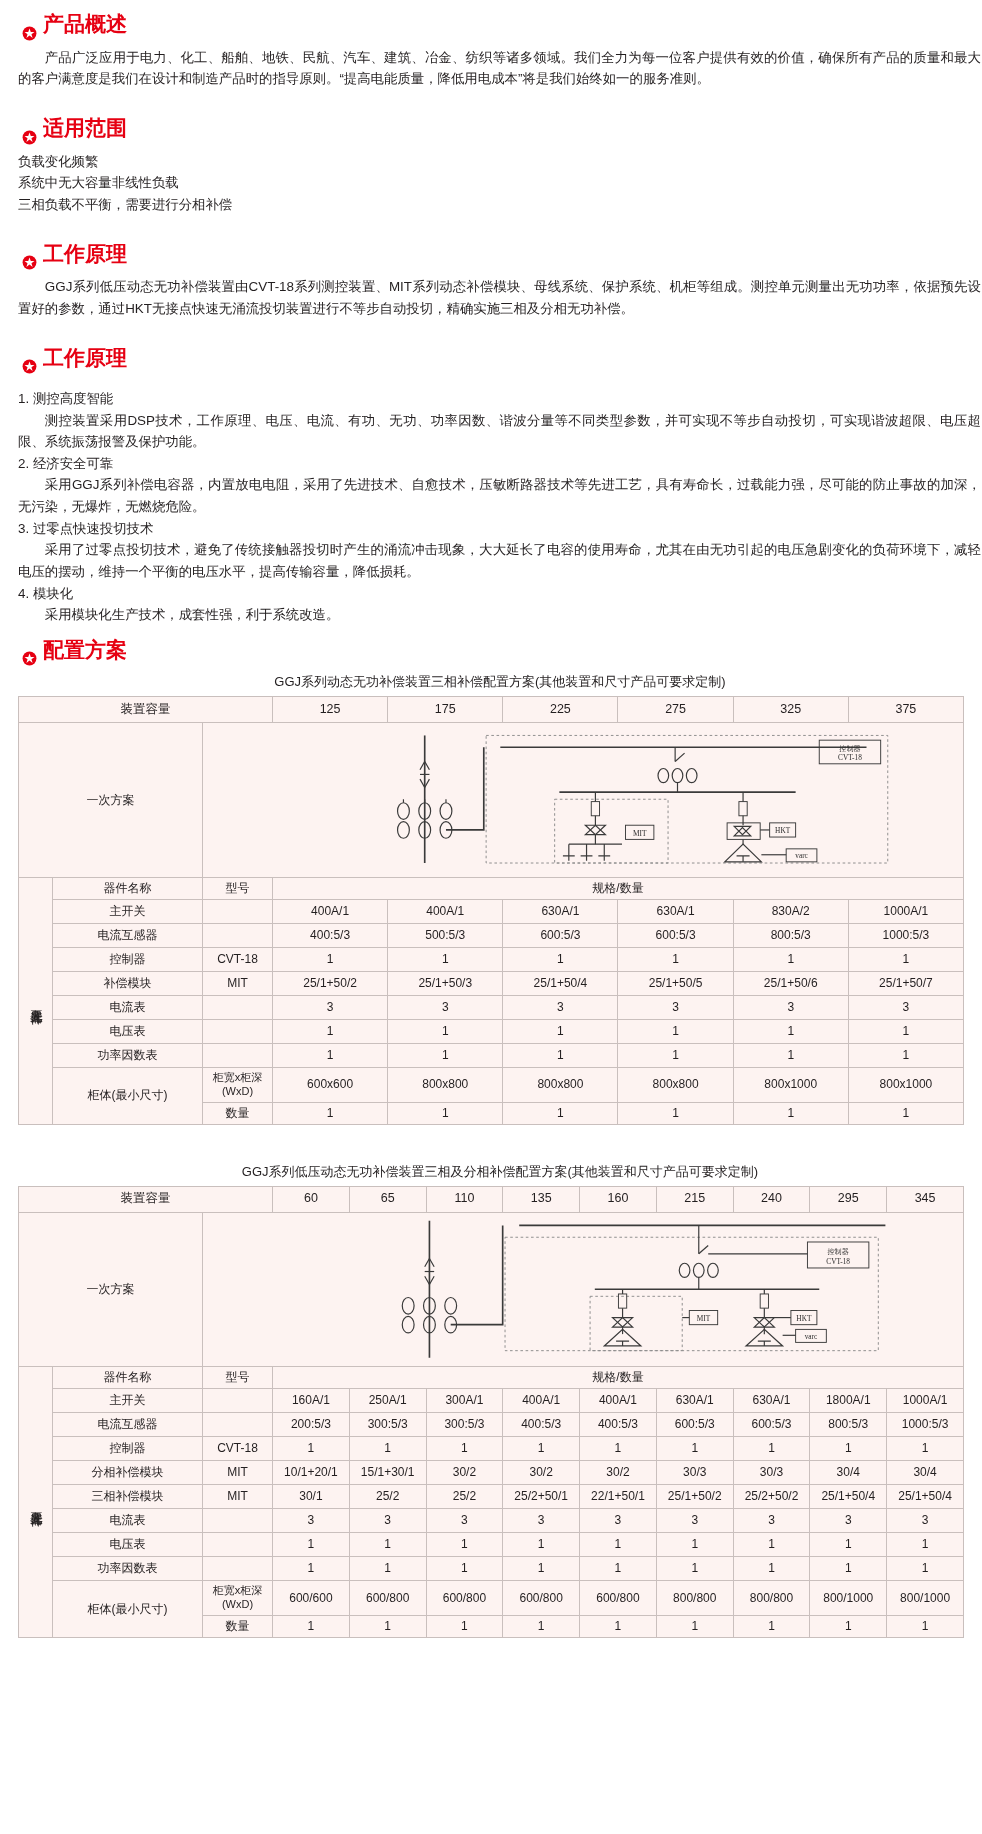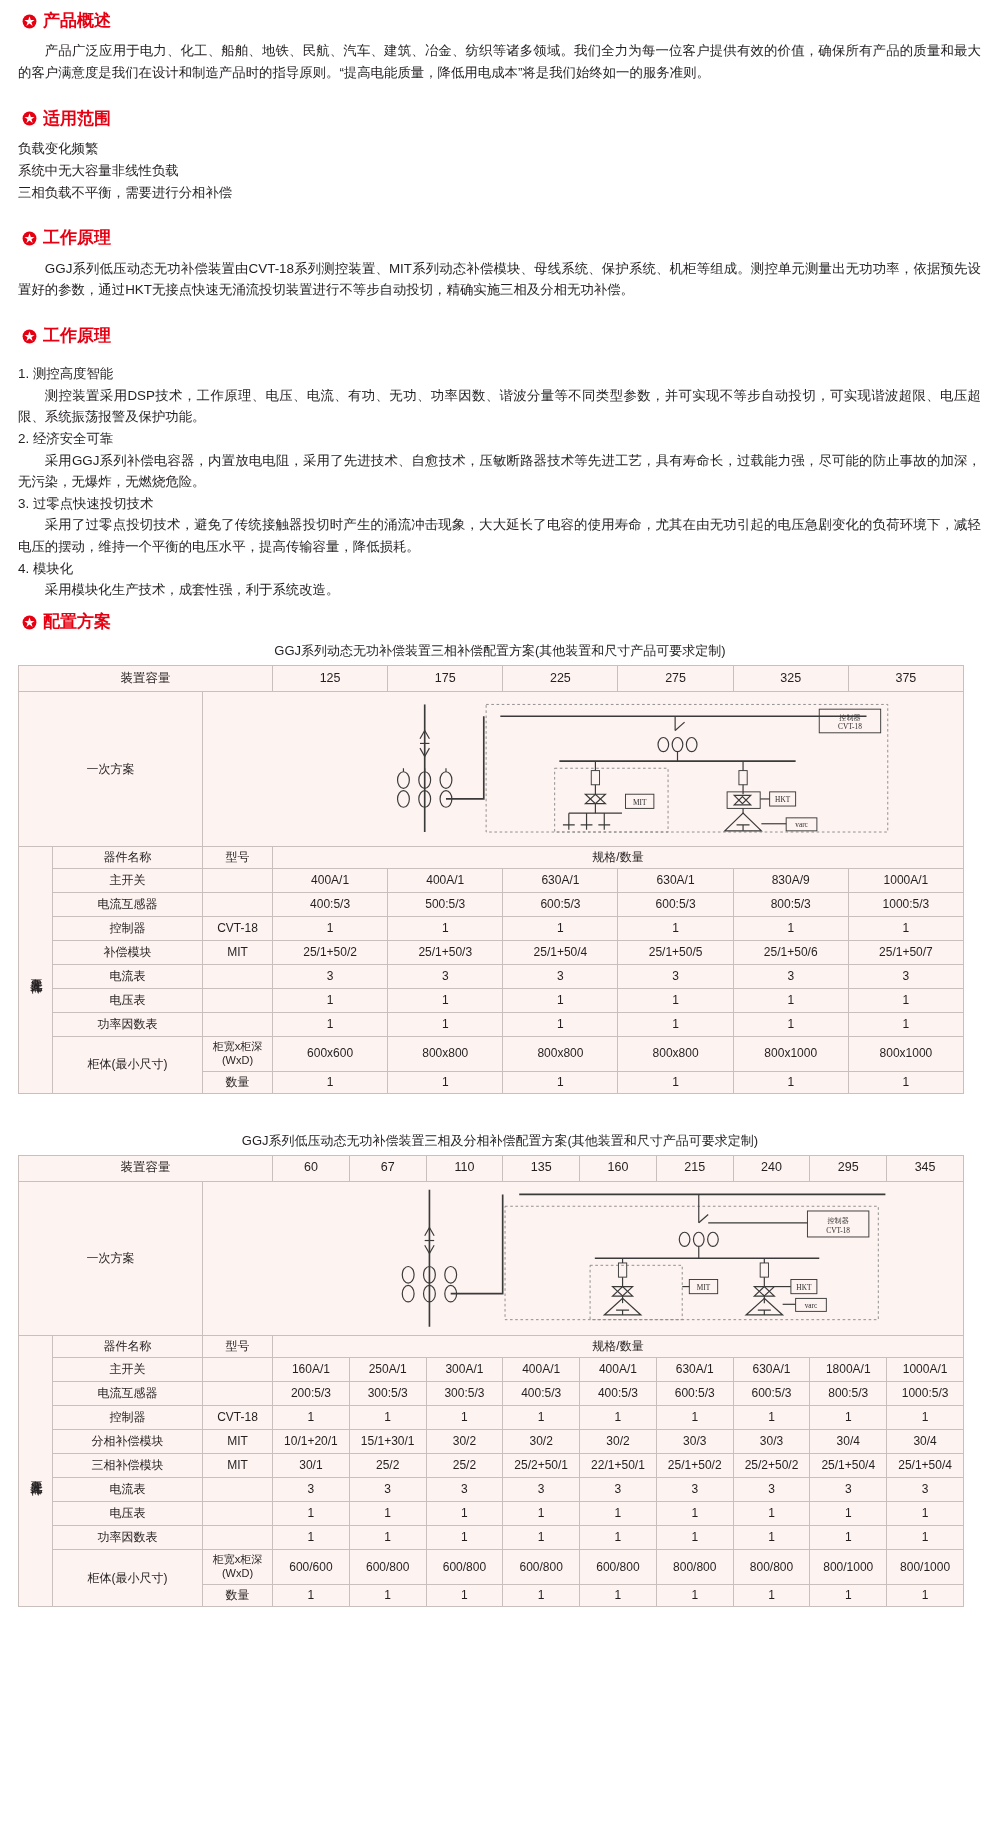--- a/index.html
+++ b/index.html
@@ -15,24 +15,24 @@
     line-height: 1.55;
     width: 982px;
     min-height: 1834px;
     position: relative;
     overflow: hidden;
   }
 
   
   .sec-head {
     display: flex;
-    align-items: center;
+    align-items: flex-end;
     gap: 6px;
     color: #e60012;
-    font-size: 17px;
+    font-size: 21px;
     font-weight: bold;
     margin: 0 0 6px 22px;
   }
   .sec-head .star-icon {
     display: inline-block;
     width: 15px; height: 15px;
     flex: 0 0 15px;
     position: relative;
   }
   .sec-head .star-icon svg { display: block; }
@@ -304,21 +304,21 @@
           <td colspan="6">规格/数量</td>
         </tr>
 
         <tr>
           <td class="lbl">主开关</td>
           <td></td>
           <td>400A/1</td>
           <td>400A/1</td>
           <td>630A/1</td>
           <td>630A/1</td>
-          <td>830A/9</td>
+          <td>830A/2</td>
           <td>1000A/1</td>
         </tr>
         <tr>
           <td class="lbl">电流互感器</td>
           <td></td>
           <td>400:5/3</td>
           <td>500:5/3</td>
           <td>600:5/3</td>
           <td>600:5/3</td>
           <td>800:5/3</td>
@@ -410,21 +410,21 @@
       <colgroup>
         <col style="width:34px">
           <col style="width:150px">
           <col style="width:70px">
         <col span="9" style="width:calc((100% - 254px)/9)">
       </colgroup>
       <tbody>
         <tr class="cap-row">
           <td colspan="3" class="cap-head">装置容量</td>
           <td>60</td>
-          <td>67</td>
+          <td>65</td>
           <td>110</td>
           <td>135</td>
           <td>160</td>
           <td>215</td>
           <td>240</td>
           <td>295</td>
           <td>345</td>
         </tr>
         <tr>
           <td colspan="2">一次方案</td>

